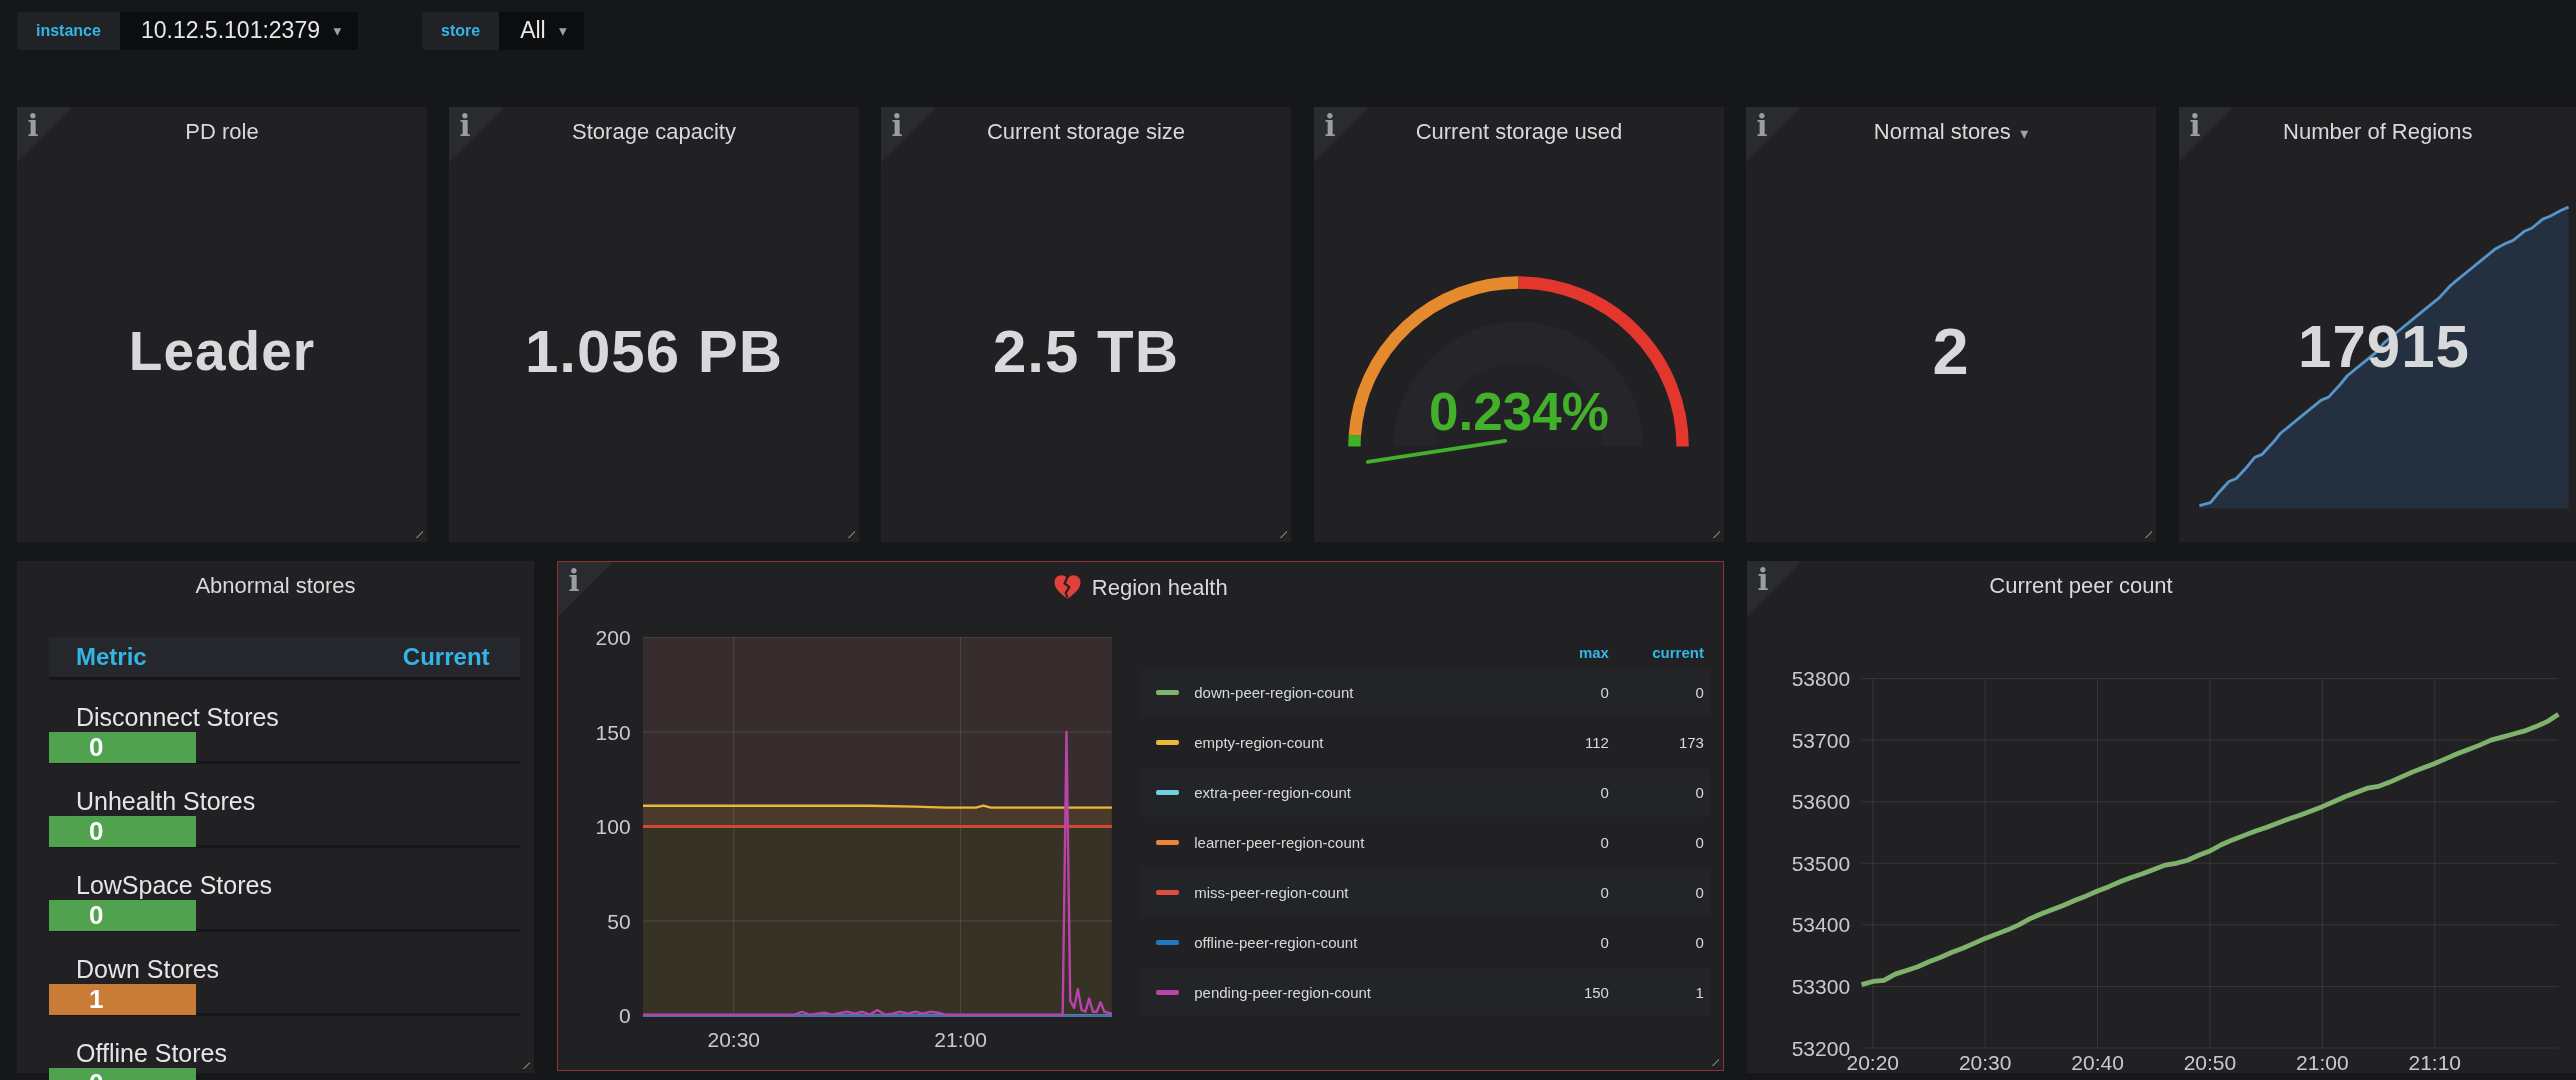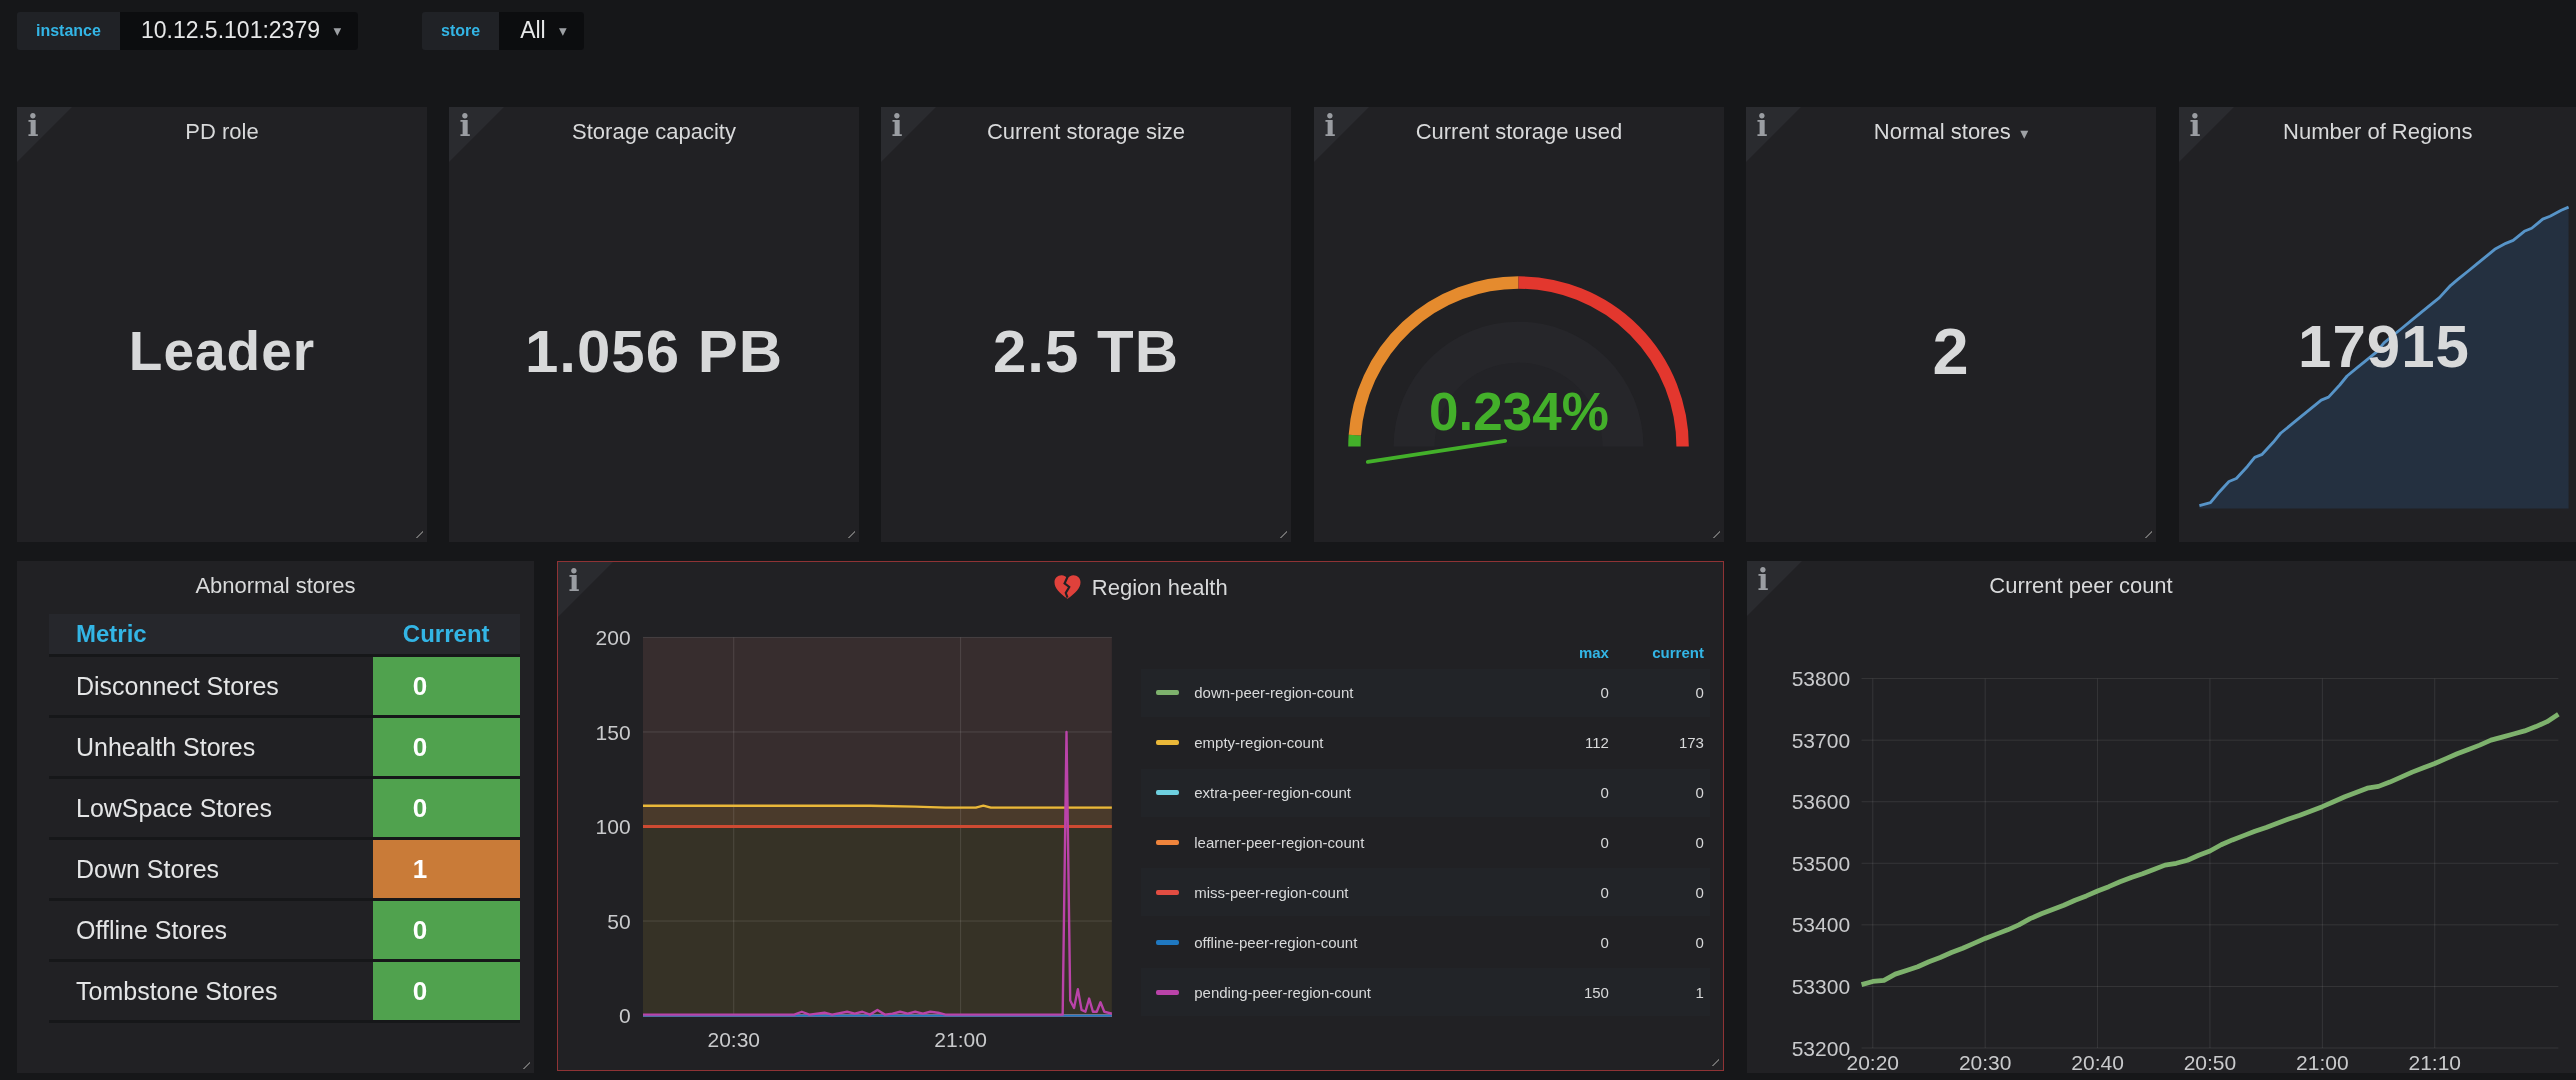--- a/index.html
+++ b/index.html
@@ -28,27 +28,27 @@
       background:repeating-linear-gradient(135deg,#6d6d6d 0 1.9px,transparent 1.9px 5.7px);}
   .bigval{position:absolute;left:0;right:0;top:56%;transform:translateY(-50%);
           text-align:center;font-size:60px;font-weight:700;color:#d8d9da;letter-spacing:1px;}
   .gaugeval{position:absolute;left:0;right:0;top:304px;transform:translateY(-50%);
             text-align:center;font-size:53px;font-weight:700;color:#43b02a;z-index:3;}
   .chart-svg{position:absolute;left:0;top:0;}
   svg text{font-family:"Liberation Sans",sans-serif;fill:#c9cacc;font-size:22px;}
   .heart{margin-right:9.5px;vertical-align:-4.8px;}
   
   .as-table{position:absolute;left:32px;right:14.3px;top:53px;}
-  .as-row{display:flex;align-items:stretch;border-bottom:3.8px solid #161719;}
+  .as-row{display:flex;align-items:stretch;border-bottom:3.8px solid #161719;margin-top:23px;}
   .as-head{background:#26272c;height:40px;}
   .as-head .as-metric{color:#33b5e5;font-weight:bold;font-size:24px;}
   .as-head .as-cur{color:#33b5e5;font-weight:bold;font-size:24px;text-align:center;padding-left:0;}
   .as-metric{flex:1;display:flex;align-items:center;padding-left:27px;font-size:25px;color:#e4e5e6;}
   .as-cur{width:147px;display:flex;align-items:center;}
-  .as-body{height:58px;}
+  .as-body{height:58px;flex-direction:column;}
   .badge{width:147px;display:flex;align-items:center;padding-left:40px;box-sizing:border-box;
          font-size:26px;font-weight:bold;color:#fff;}
   
   .legend{position:absolute;right:13.4px;top:76px;width:569px;font-size:15px;}
   .lrow{display:flex;align-items:center;height:48px;margin-bottom:1.9px;padding-right:5.7px;}
   .lrow.odd{background:#222428;}
   .lhead{height:29px;}
   .lhead .lmax,.lhead .lcur{color:#33b5e5;font-weight:bold;}
   .lswatch{width:23px;height:4.8px;border-radius:1.9px;margin:0 15.3px 0 15.3px;flex:none;}
   .lname{flex:1;color:#d8d9da;cursor:pointer;}

